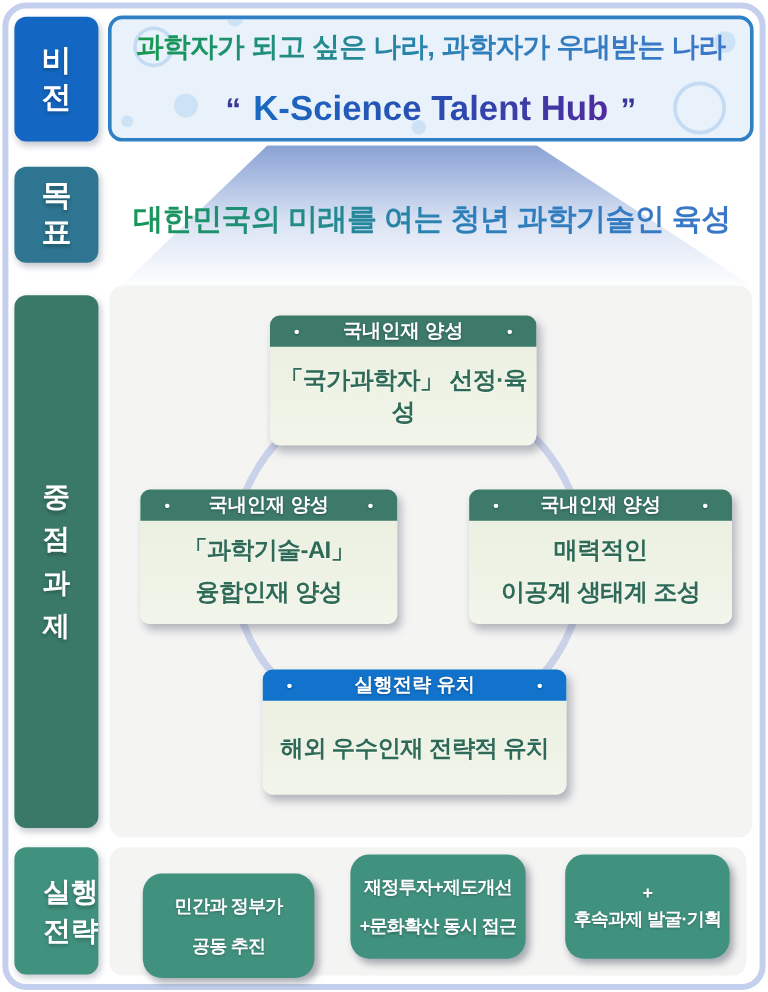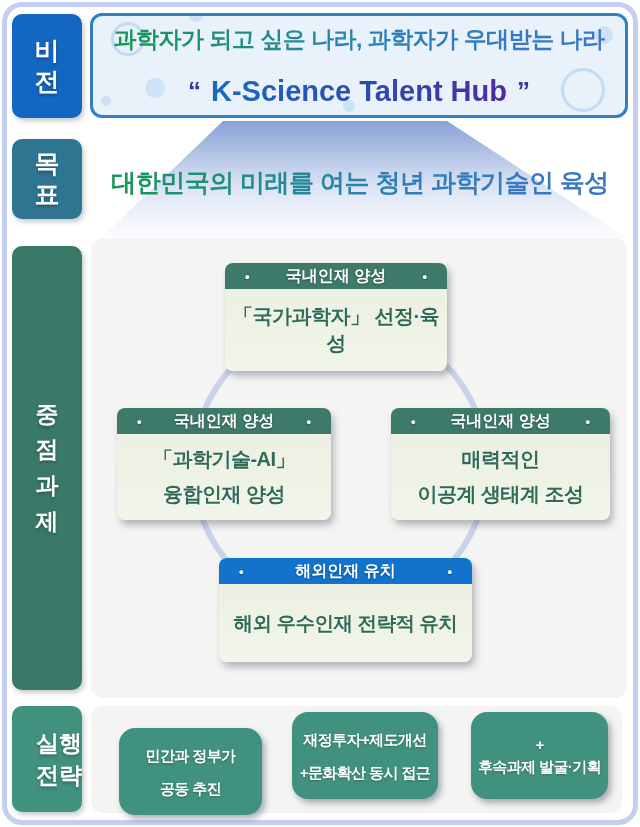--- a/index.html
+++ b/index.html
@@ -155,21 +155,21 @@
     </div>
     <div class="card-body">
       <div>매력적인</div>
       <div>이공계 생태계 조성</div>
     </div>
   </div>
 
   <div class="task-card bottom-card">
     <div class="card-header blue">
       <span class="dot">•</span>
-      <span>해외인재 유치</span>
+      <span>실행전략 유치</span>
       <span class="dot">•</span>
     </div>
     <div class="card-body">
       <div>해외 우수인재 전략적 유치</div>
     </div>
   </div>
 
   <div class="label-box strategy-label">
     <span class="stack">실행전략</span>
   </div>

